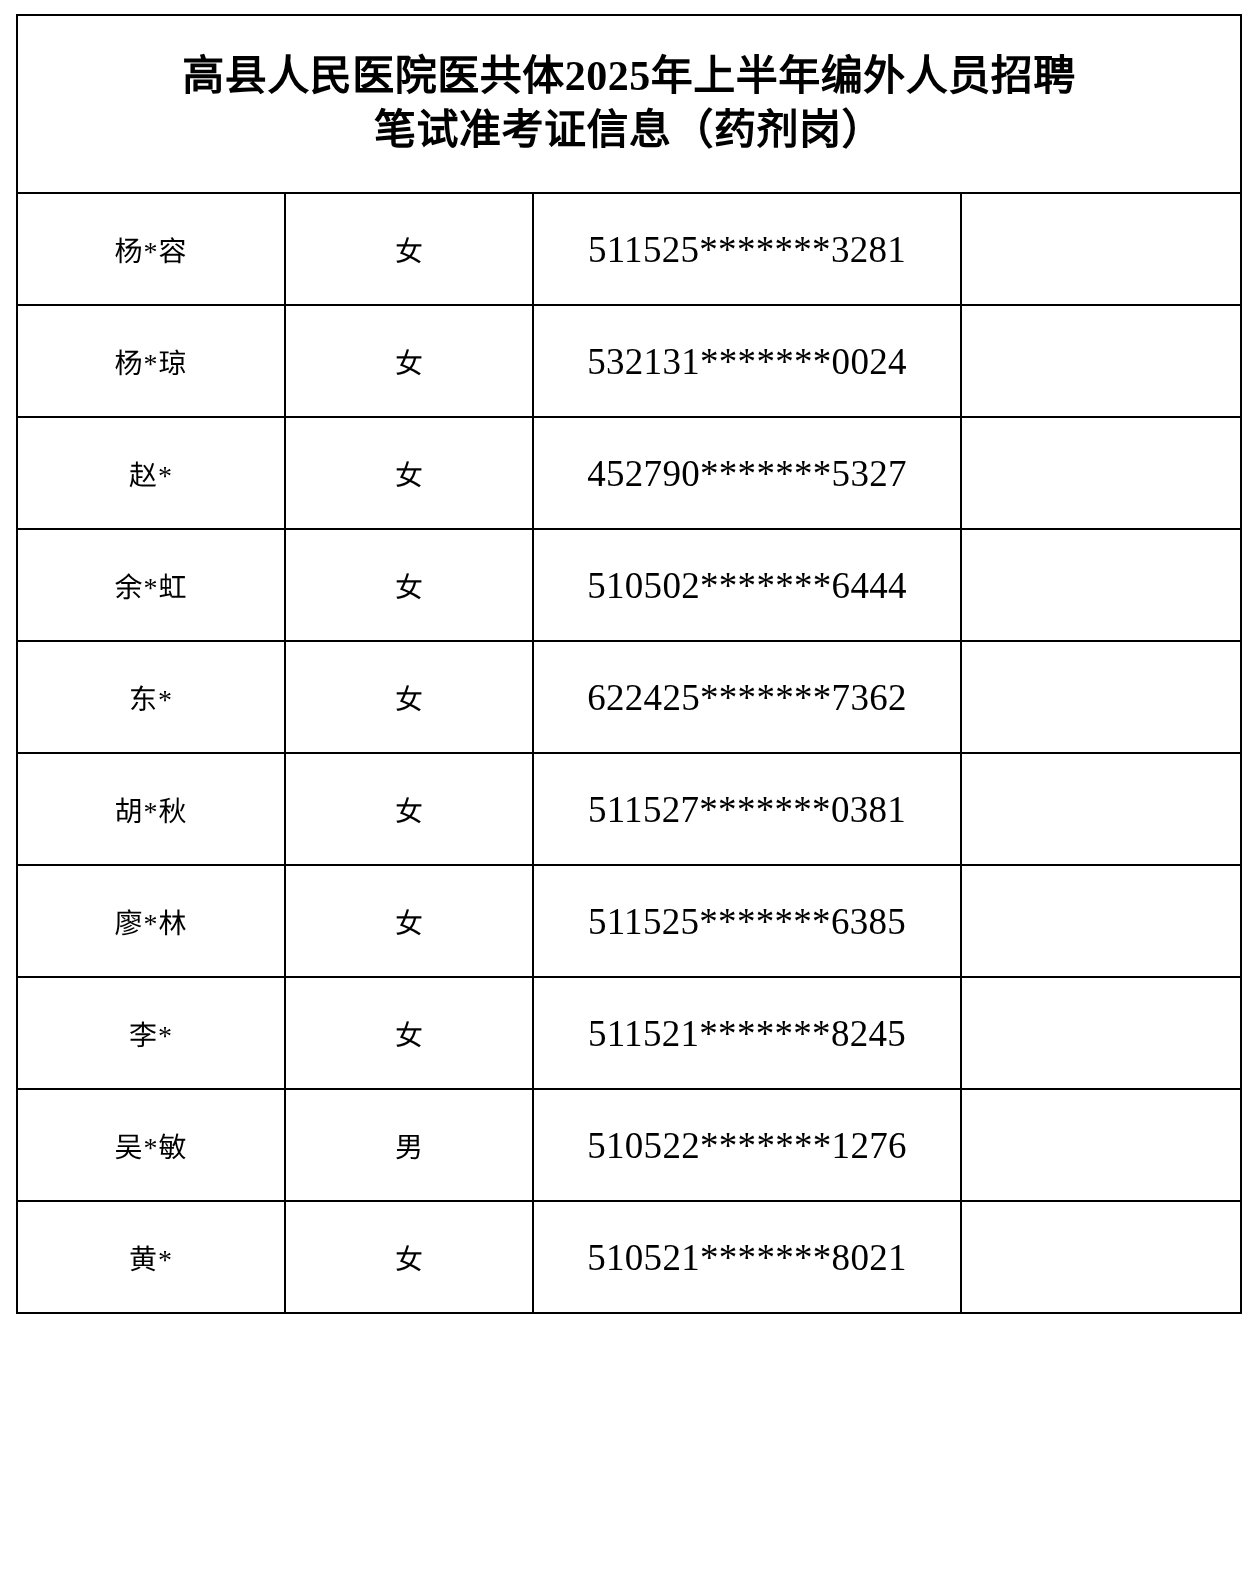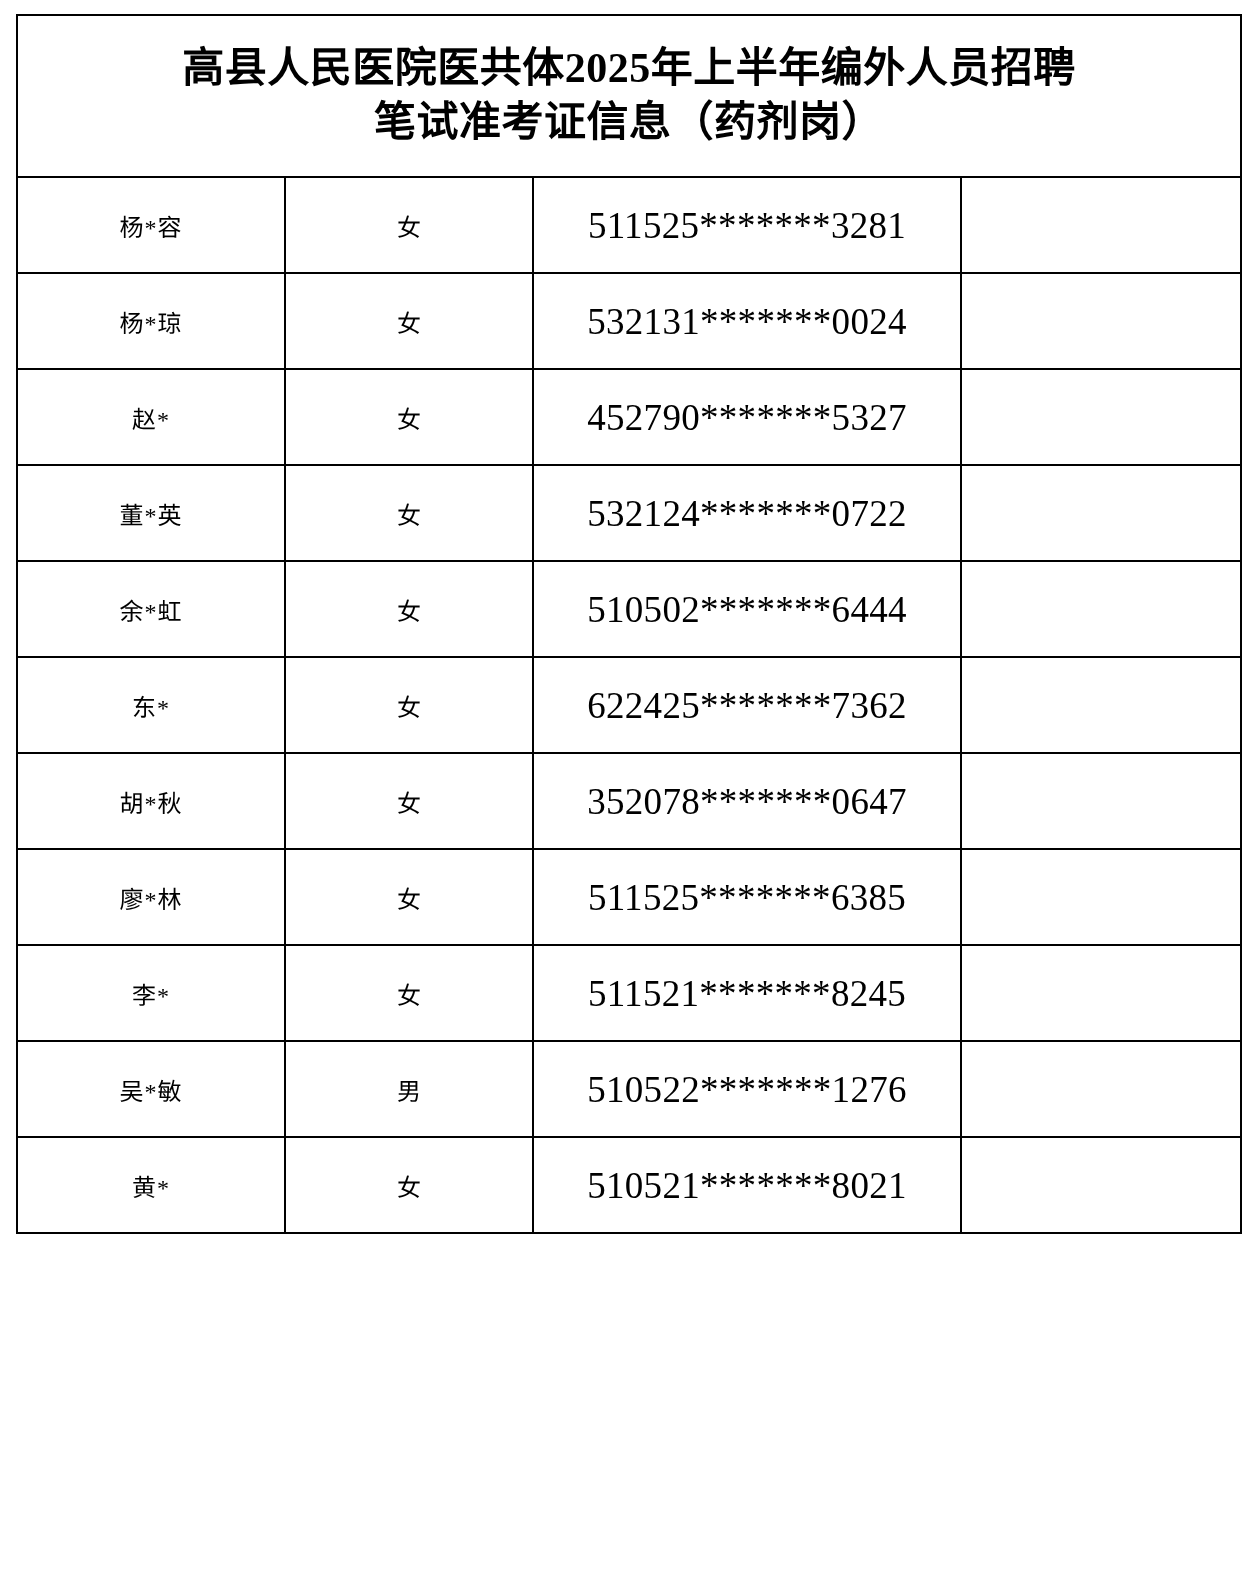--- a/index.html
+++ b/index.html
@@ -19,21 +19,21 @@
     padding: 14px 16px 0 16px;
   }
   table.doc-table {
     width: 1224px;
     border-collapse: collapse;
     table-layout: fixed;
   }
   table.doc-table td,
   table.doc-table th {
     border: 2px solid #000000;
-    padding: 0;
+    padding: 8px;
     text-align: center;
     vertical-align: middle;
     font-weight: normal;
   }
   .title-cell {
     height: 160px;
     padding: 10px 30px 14px 30px;
   }
   .title-text {
     font-family: "Liberation Serif", "DejaVu Serif", serif;
@@ -47,21 +47,21 @@
   .col-id     { width: 428px; }
   .col-note   { width: 280px; }
 
   .head-cell {
     height: 98px;
     font-size: 32px;
     letter-spacing: 2px;
   }
   .data-cell {
     height: 94px;
-    font-size: 24px;
+    font-size: 28px;
   }
   .cell-name { letter-spacing: 1px; }
   .cell-id {
     font-family: "Liberation Serif", "DejaVu Serif", serif;
     font-size: 37px;
     letter-spacing: 0.3px;
     white-space: nowrap;
   }
   .cell-note { }
 </style>
@@ -96,41 +96,35 @@
         <td class="data-cell cell-id">532131*******0024</td>
         <td class="data-cell cell-note"></td>
       </tr>
       <tr>
         <td class="data-cell cell-name">赵*</td>
         <td class="data-cell">女</td>
         <td class="data-cell cell-id">452790*******5327</td>
         <td class="data-cell cell-note"></td>
       </tr>
       <tr>
-        <td class="data-cell cell-name">董*英</td>
-        <td class="data-cell">女</td>
-        <td class="data-cell cell-id">532124*******0722</td>
-        <td class="data-cell cell-note"></td>
-      </tr>
-      <tr>
         <td class="data-cell cell-name">余*虹</td>
         <td class="data-cell">女</td>
         <td class="data-cell cell-id">510502*******6444</td>
         <td class="data-cell cell-note"></td>
       </tr>
       <tr>
         <td class="data-cell cell-name">东*</td>
         <td class="data-cell">女</td>
         <td class="data-cell cell-id">622425*******7362</td>
         <td class="data-cell cell-note"></td>
       </tr>
       <tr>
         <td class="data-cell cell-name">胡*秋</td>
         <td class="data-cell">女</td>
-        <td class="data-cell cell-id">352078*******0647</td>
+        <td class="data-cell cell-id">511527*******0381</td>
         <td class="data-cell cell-note"></td>
       </tr>
       <tr>
         <td class="data-cell cell-name">廖*林</td>
         <td class="data-cell">女</td>
         <td class="data-cell cell-id">511525*******6385</td>
         <td class="data-cell cell-note"></td>
       </tr>
       <tr>
         <td class="data-cell cell-name">李*</td>

